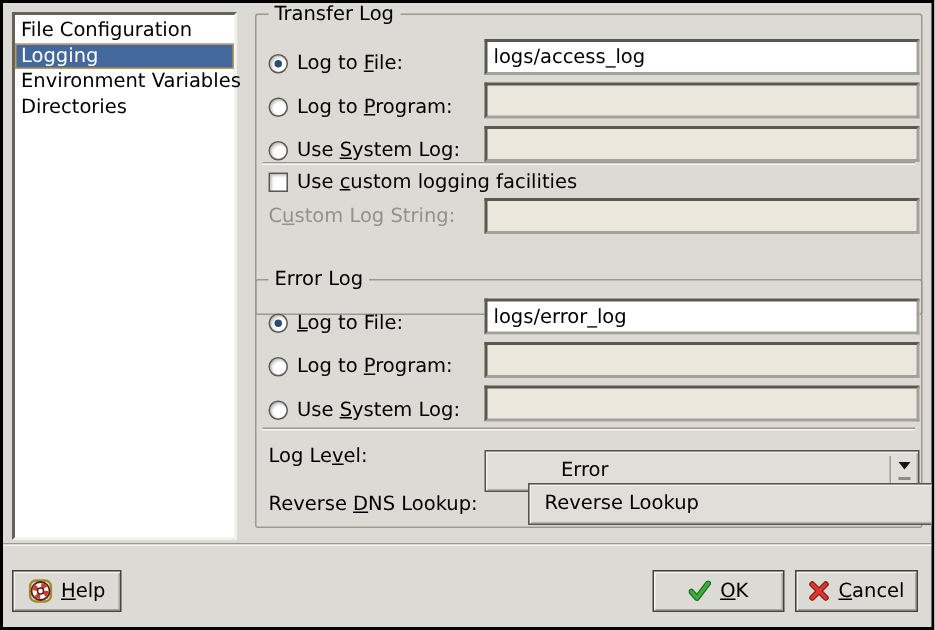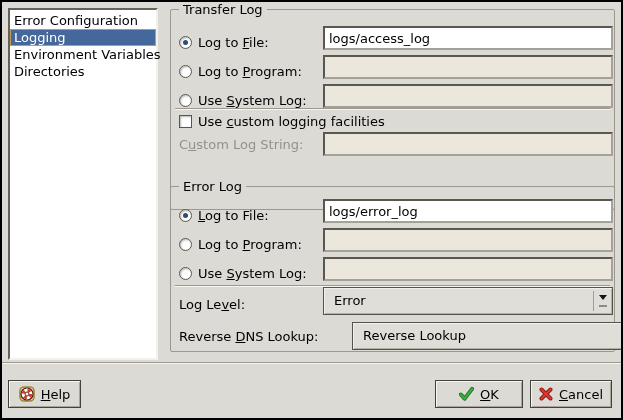--- a/index.html
+++ b/index.html
@@ -93,21 +93,21 @@
   }
   .btn svg{display:block;}
   u{text-decoration:underline;}
 </style>
 </head>
 <body>
 
 <div class="window">
 
   <div class="list">
-    <div class="list-item">Error Configuration</div>
+    <div class="list-item">File Configuration</div>
     <div class="list-item selected">Logging</div>
     <div class="list-item">Environment Variables</div>
     <div class="list-item">Directories</div>
   </div>
 
   <div class="frame" style="top:7px;height:201px;">
     <div class="frame-title">Transfer Log</div>
 
     <span class="radio checked" style="left:8px;top:26px;"></span>
     <span class="lbl" style="left:27px;top:24px;">Log to <u>F</u>ile:</span>
@@ -141,21 +141,21 @@
     <span class="lbl" style="left:27px;top:49px;">Log to <u>P</u>rogram:</span>
     <input class="entry insensitive" style="top: 41px;" readonly="" value="">
 
     <span class="radio" style="left:8px;top:80px;"></span>
     <span class="lbl" style="left:27px;top:78px;">Use <u>S</u>ystem Log:</span>
     <input class="entry insensitive" style="top: 70px;" readonly="" value="">
 
     <div class="sep" style="top:98px;"></div>
 
     <span class="lbl" style="left:8px;top:109px;">Log Le<u>v</u>el:</span>
-    <div class="combo" style="top:100px;">
+    <div class="combo" style="top:113px;padding-left:40px;">
       <span class="combo-text">Error</span>
       <span class="combo-arrow">
           <span class="arrow-tri"></span>
           <span class="arrow-bar"></span>
         </span>
     </div>
 
     <span class="lbl" style="left:8px;top:141px;">Reverse <u>D</u>NS Lookup:</span>
     <div class="combo" style="top:135px;margin-left:29px;">
       <span class="combo-text">Reverse Lookup</span>

